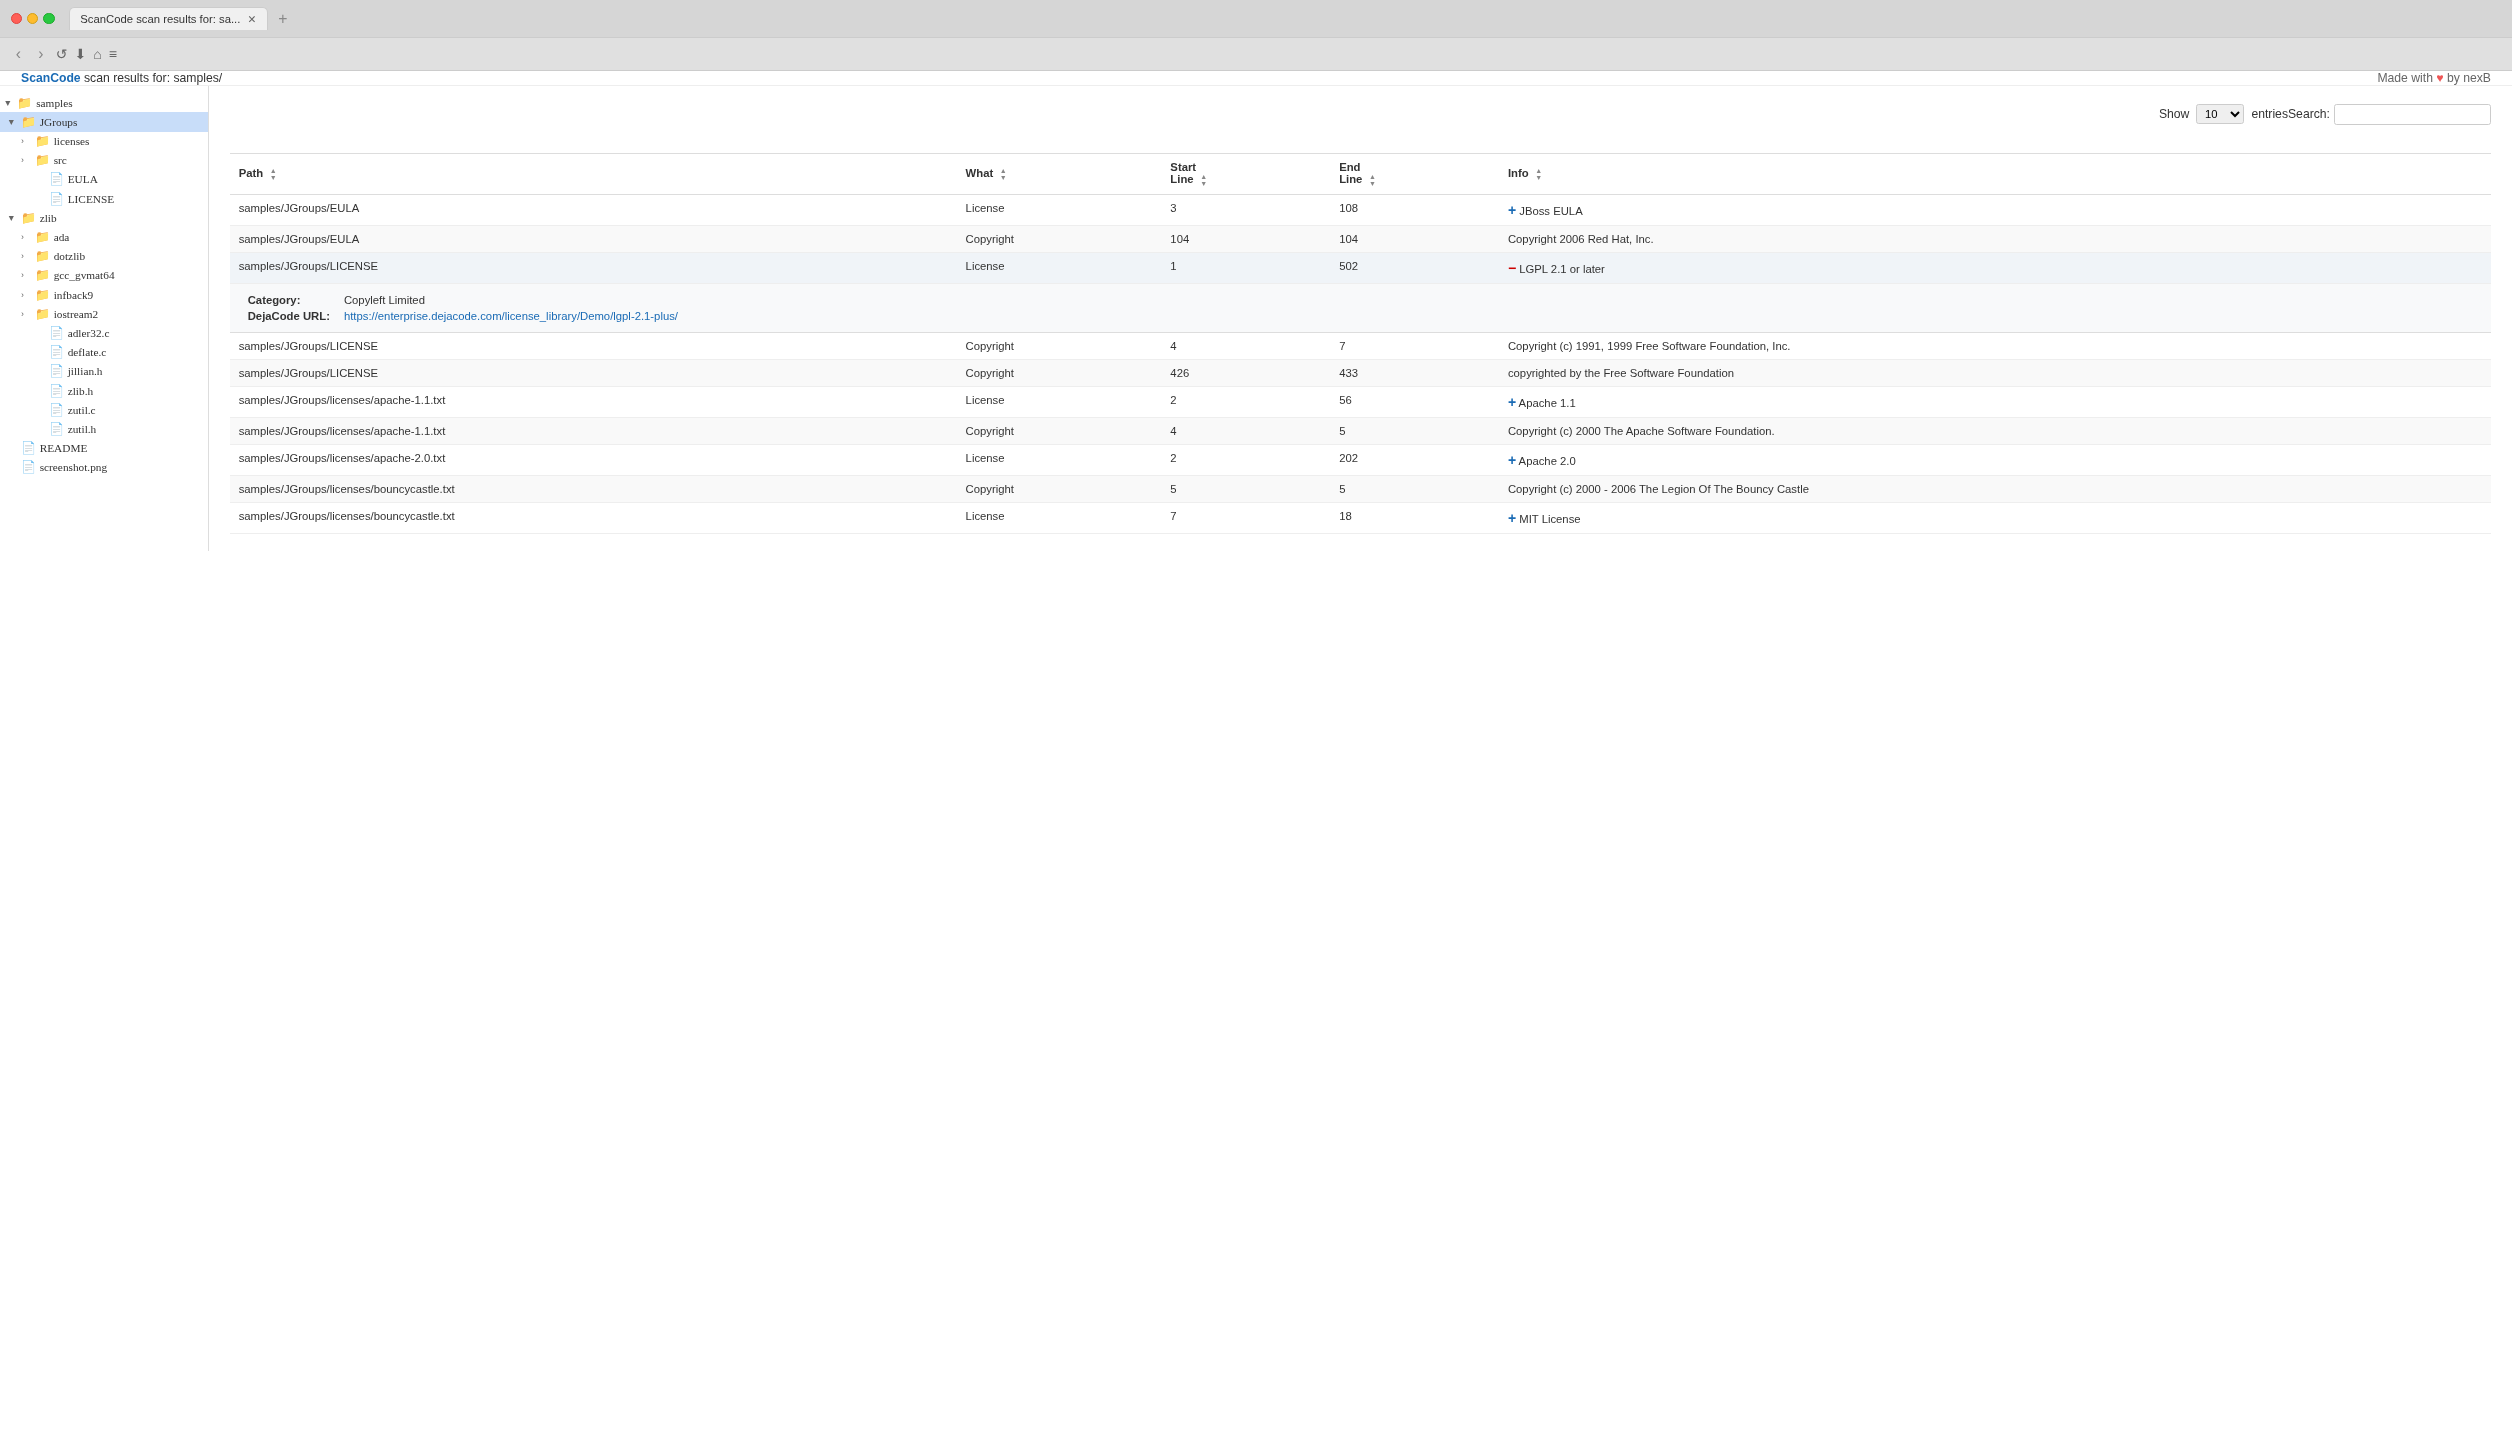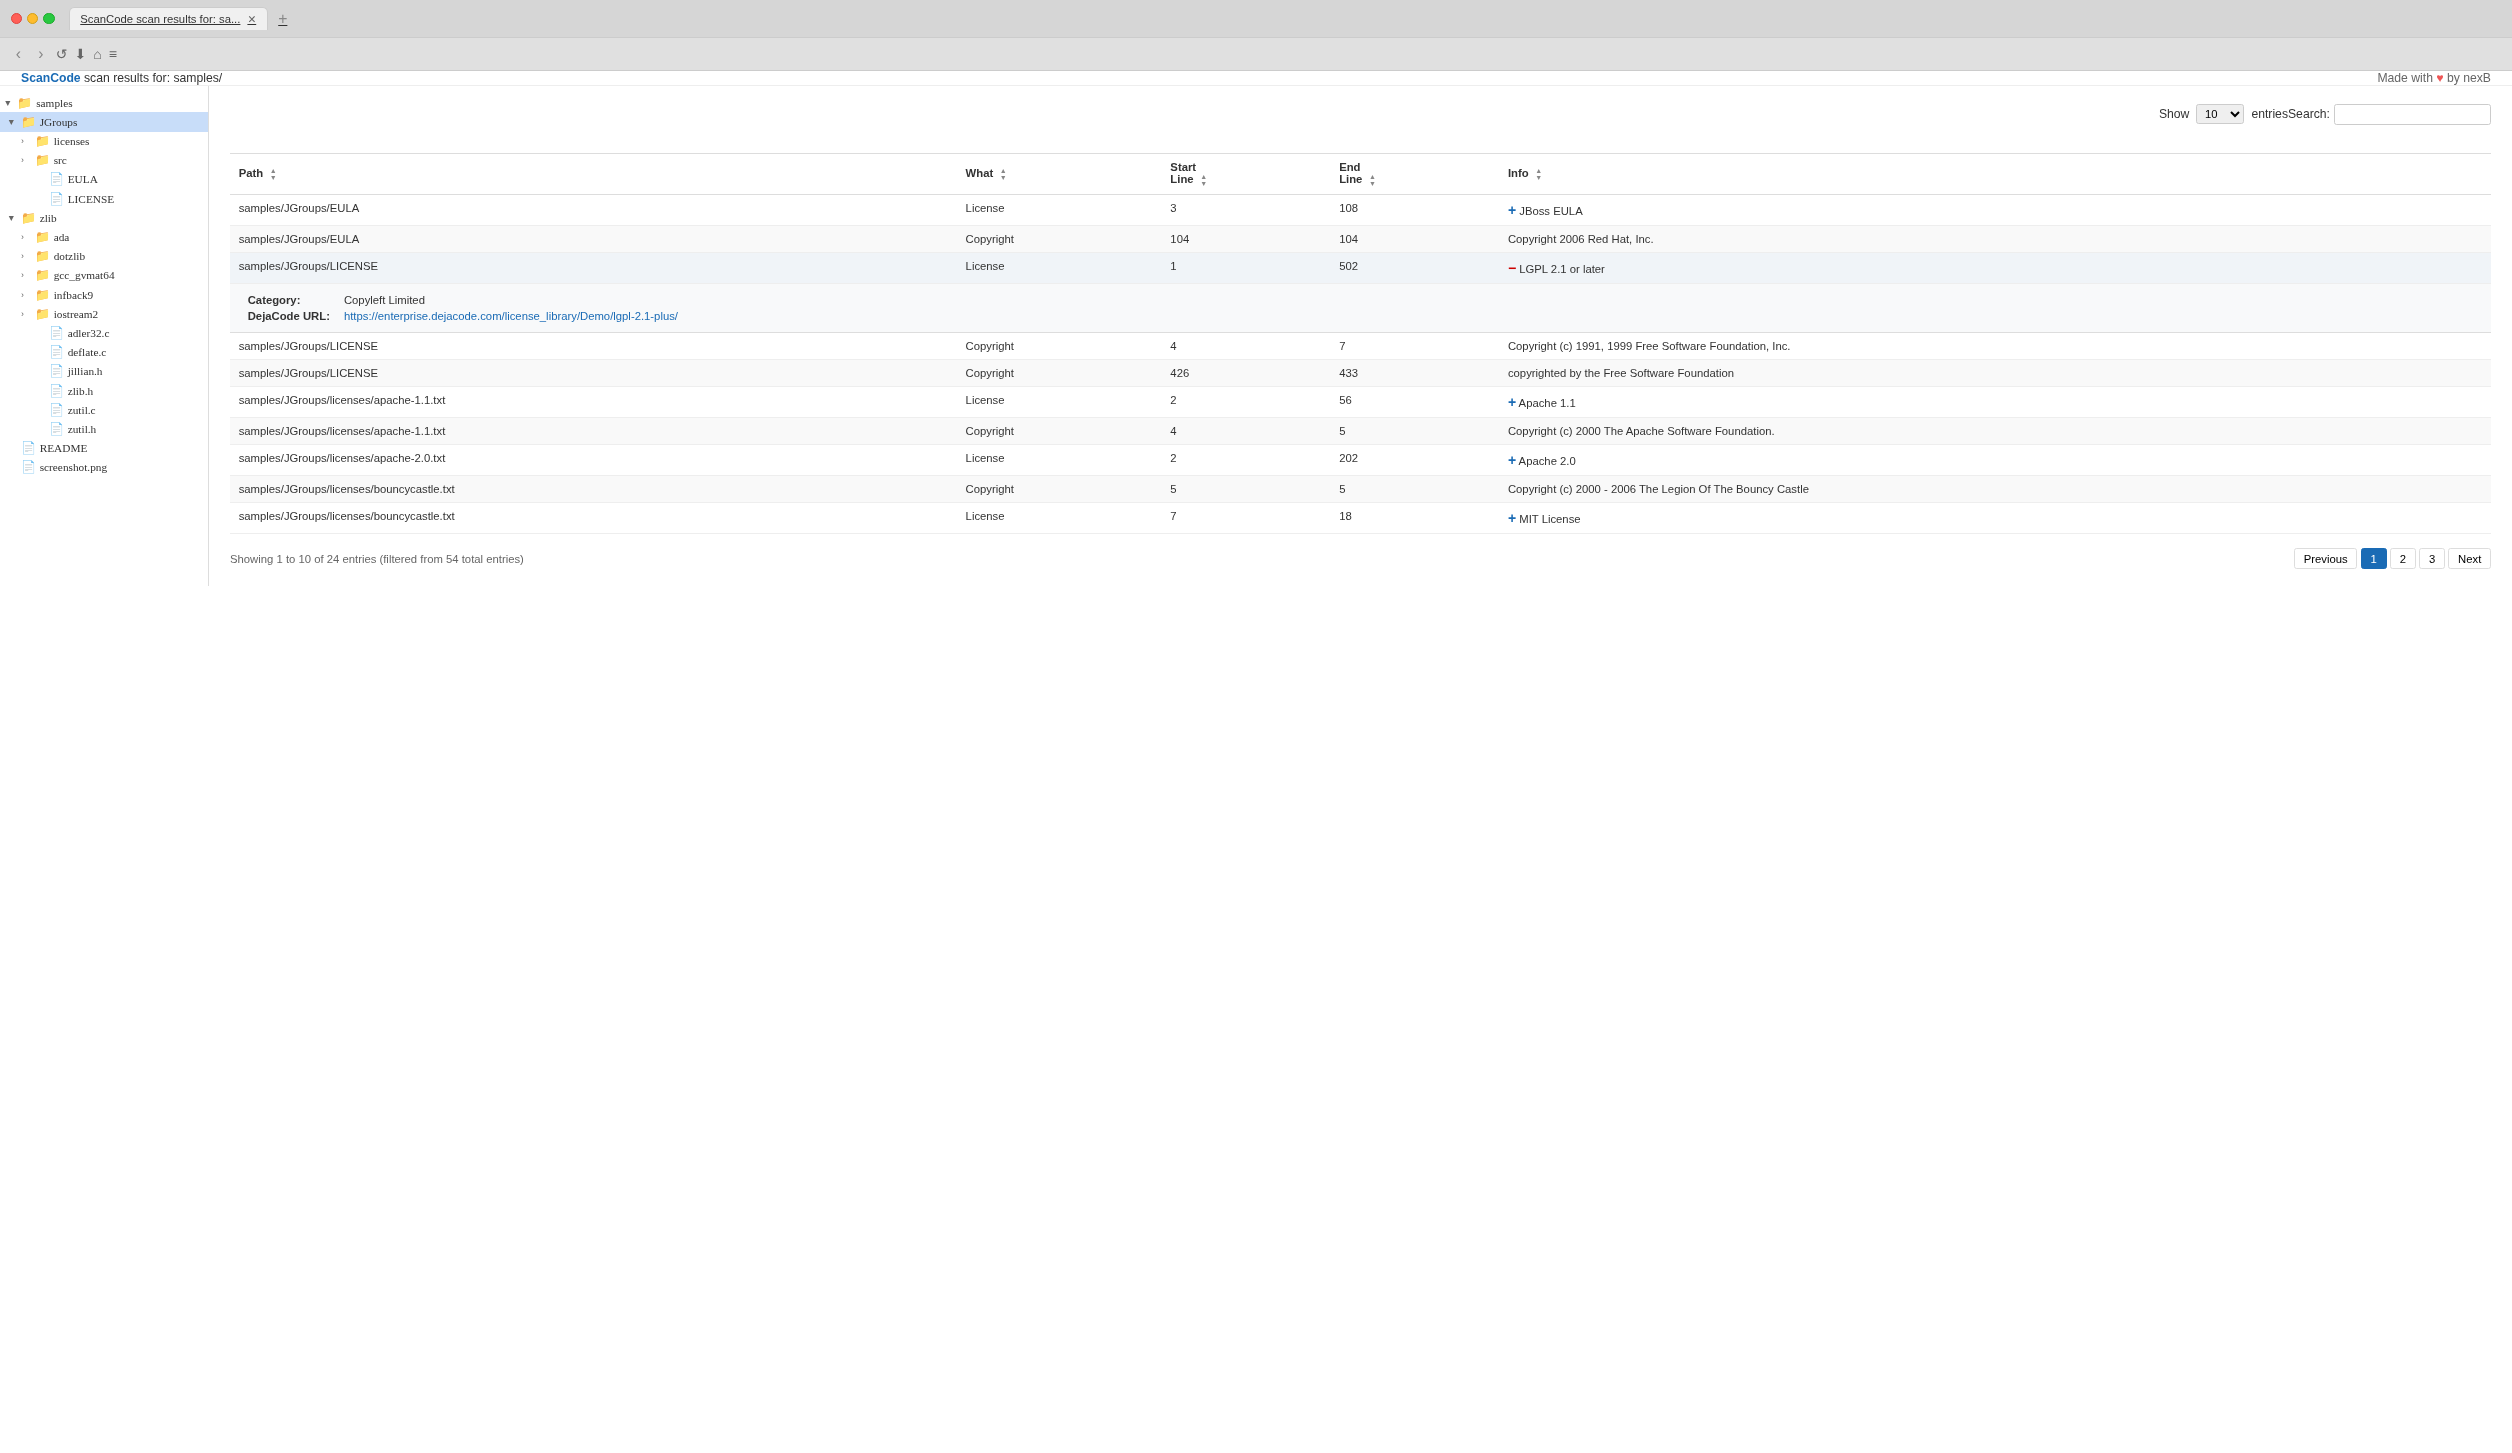--- a/index.html
+++ b/index.html
@@ -1,20 +1,20 @@
 <!DOCTYPE html>
 <html style="font-size:14px"><head>
   <meta charset="utf-8">
   <style>
     * { box-sizing: border-box; margin: 0; padding: 0; }
     body { font-family: -apple-system, BlinkMacSystemFont, 'Helvetica Neue', Arial, sans-serif; font-size: 12.2px; background: #f0f0f0; color: #333; }
 
     
     .browser-chrome { background: #e8e8e8; border-bottom: 0.9px solid #ccc; }
-    .browser-titlebar { display: flex; align-items: center; padding: 7px 10.5px; gap: 7px; background: #d6d6d6; text-decoration: underline; }
+    .browser-titlebar { display: flex; align-items: center; padding: 7px 10.5px; gap: 7px; background: #d6d6d6; }
     .traffic-lights { display: flex; gap: 5.2px; }
     .traffic-light { width: 11.3px; height: 11.3px; border-radius: 50%; cursor: pointer; }
     .tl-red { background: #ff5f57; border: 0.9px solid #e0443e; }
     .tl-yellow { background: #febc2e; border: 0.9px solid #d4a017; }
     .tl-green { background: #28c840; border: 0.9px solid #1aab29; }
     .browser-tab { display: flex; align-items: center; background: #f0f0f0; border: 0.9px solid #ccc; border-bottom: none; border-radius: 5.2px 5.2px 0 0; padding: 5.2px 10.5px; font-size: 11.3px; gap: 7px; margin-left: 7px; }
     .tab-close { color: #666; cursor: pointer; font-size: 10.5px; }
     .tab-new { background: none; border: none; font-size: 15.7px; color: #888; cursor: pointer; margin-left: 3.5px; }
     .browser-toolbar { display: flex; align-items: center; padding: 5.2px 10.5px; gap: 7px; background: #e0e0e0; border-top: 0.9px solid #ccc; }
     .nav-btn { background: none; border: none; color: #888; font-size: 15.7px; cursor: pointer; padding: 1.7px 5.2px; }
@@ -352,26 +352,16 @@
           <tr>
             <td>samples/JGroups/licenses/bouncycastle.txt</td>
             <td>License</td>
             <td>7</td>
             <td>18</td>
             <td><span class="expand-btn">+</span> MIT License</td>
           </tr>
         </tbody>
       </table>
 
-      <div class="pagination-row">
-        <span>Showing 1 to 10 of 24 entries (filtered from 54 total entries)</span>
-        <div class="pagination-controls">
-          <button class="page-btn">Previous</button>
-          <button class="page-btn active">1</button>
-          <button class="page-btn">2</button>
-          <button class="page-btn">3</button>
-          <button class="page-btn">Next</button>
-        </div>
-      </div>
     </div>
   </div>
 </div>
 
 
 </body></html>

